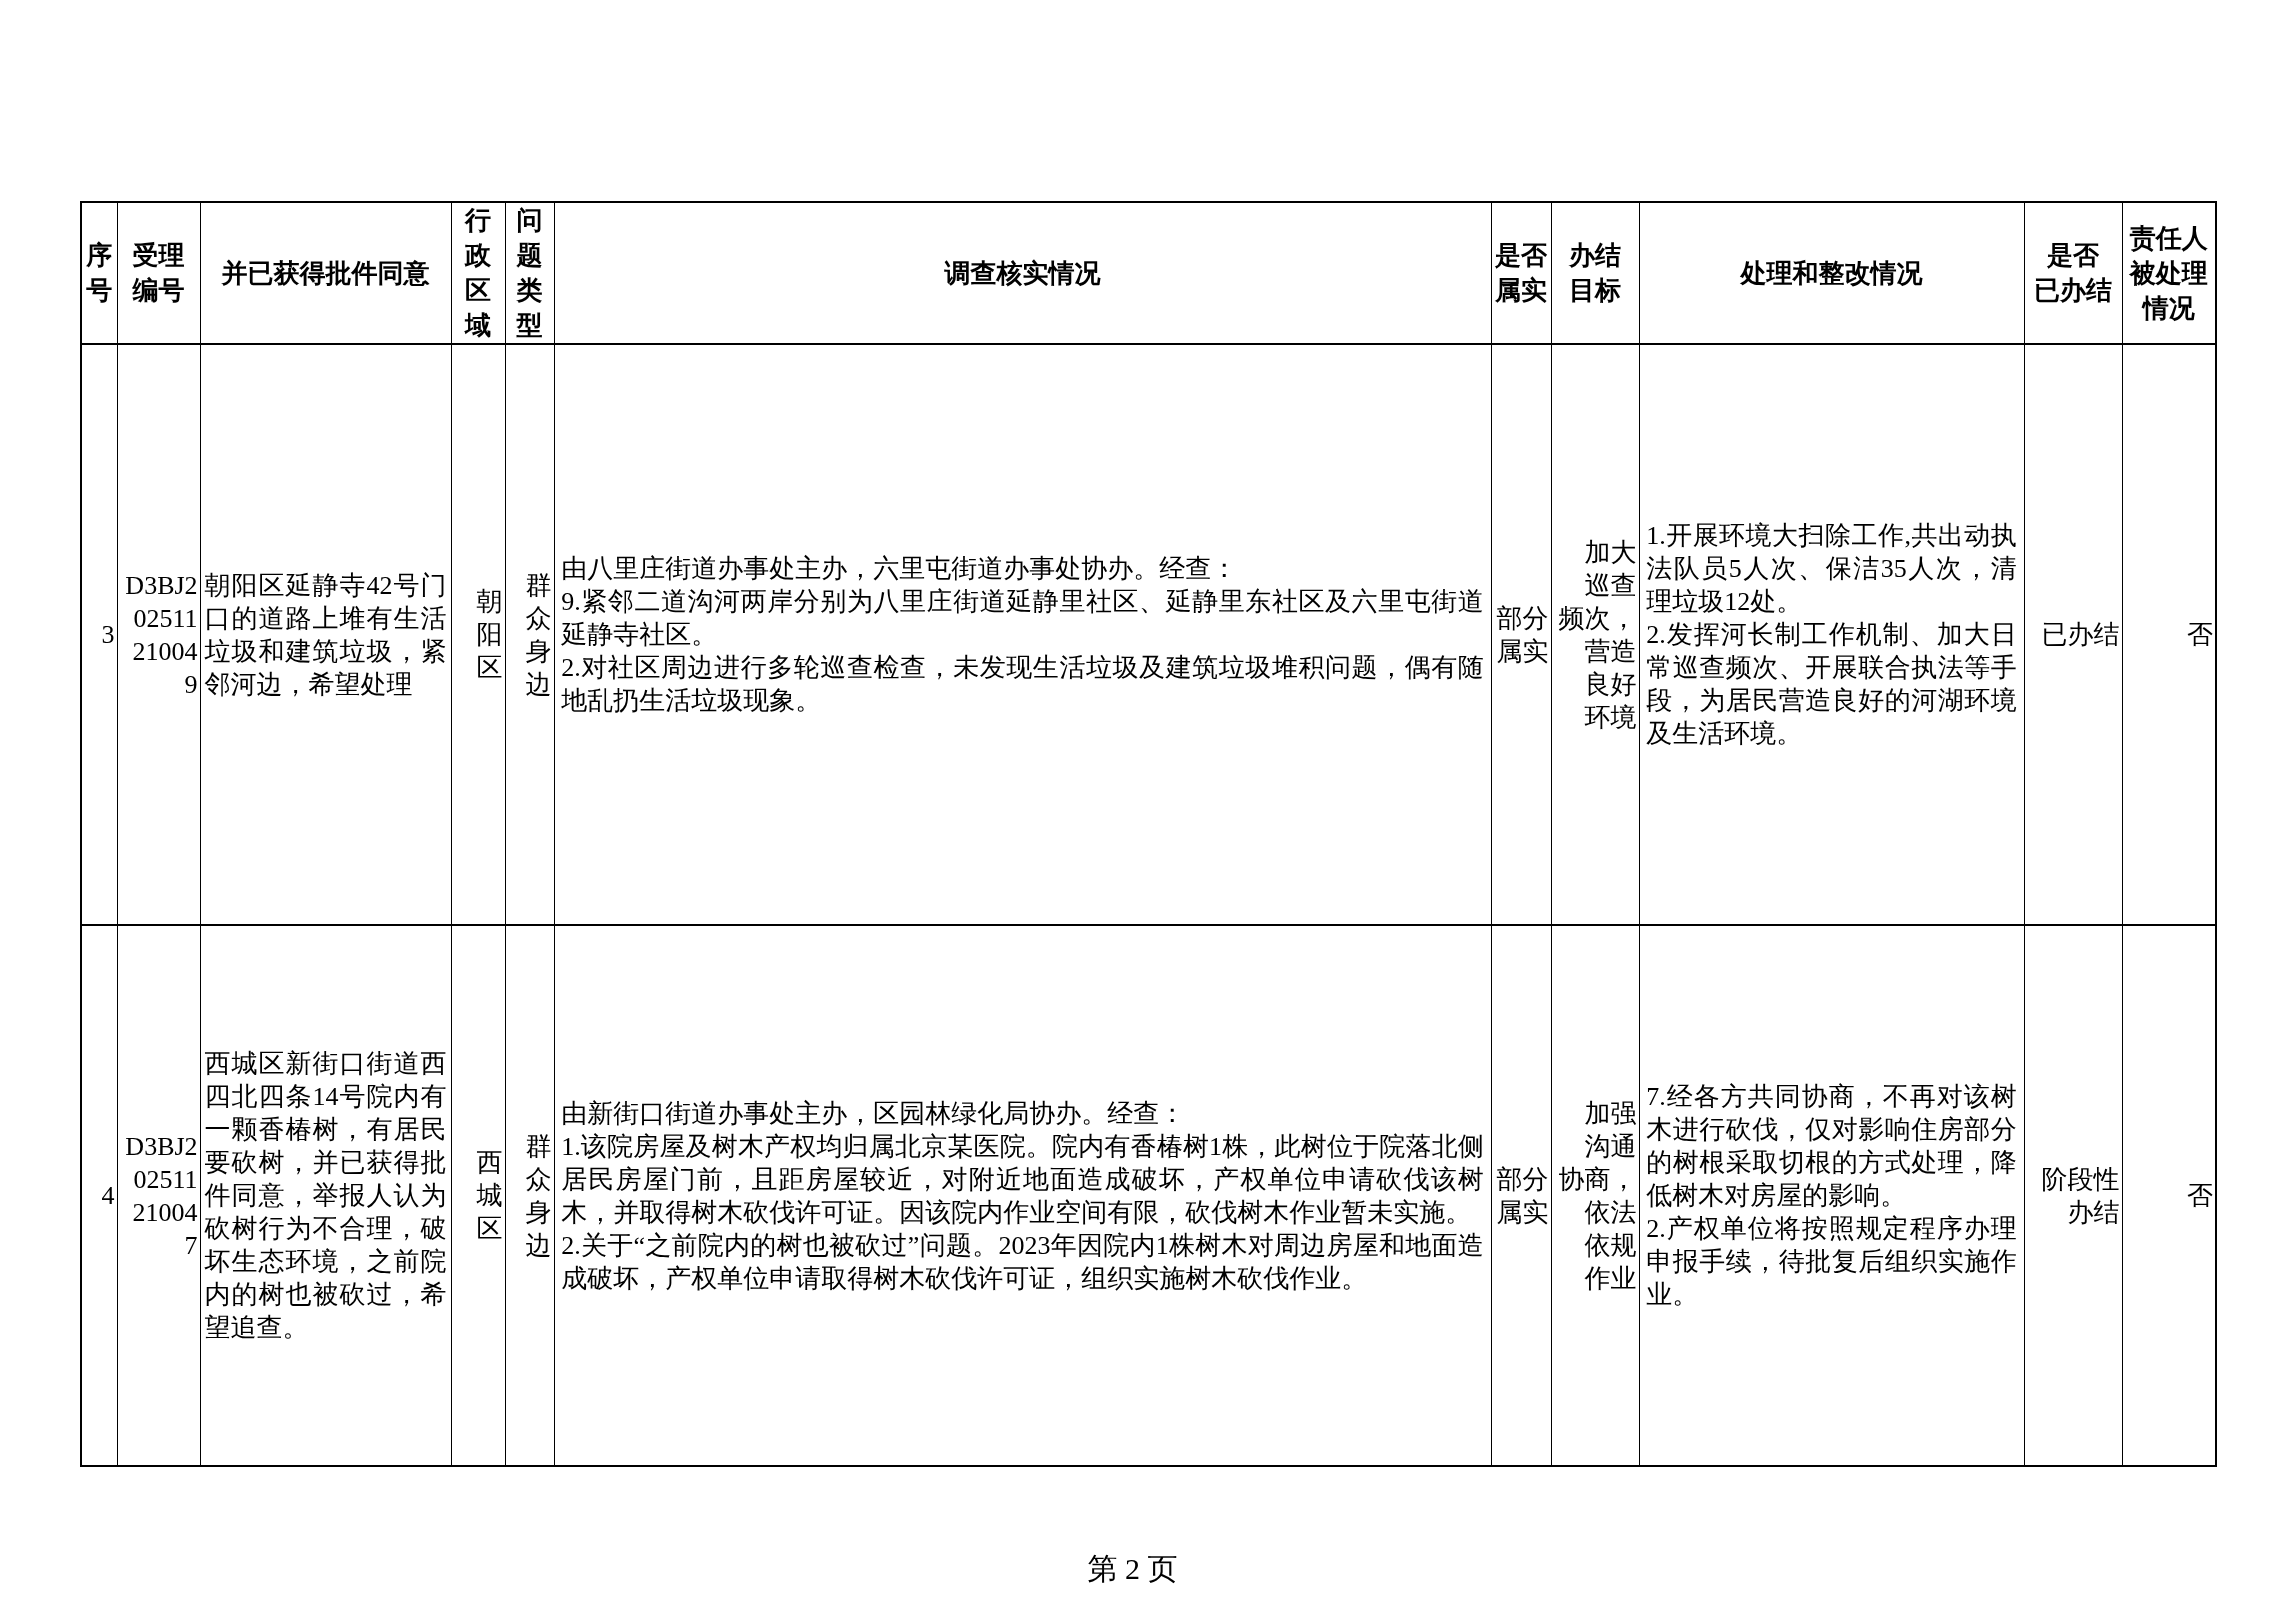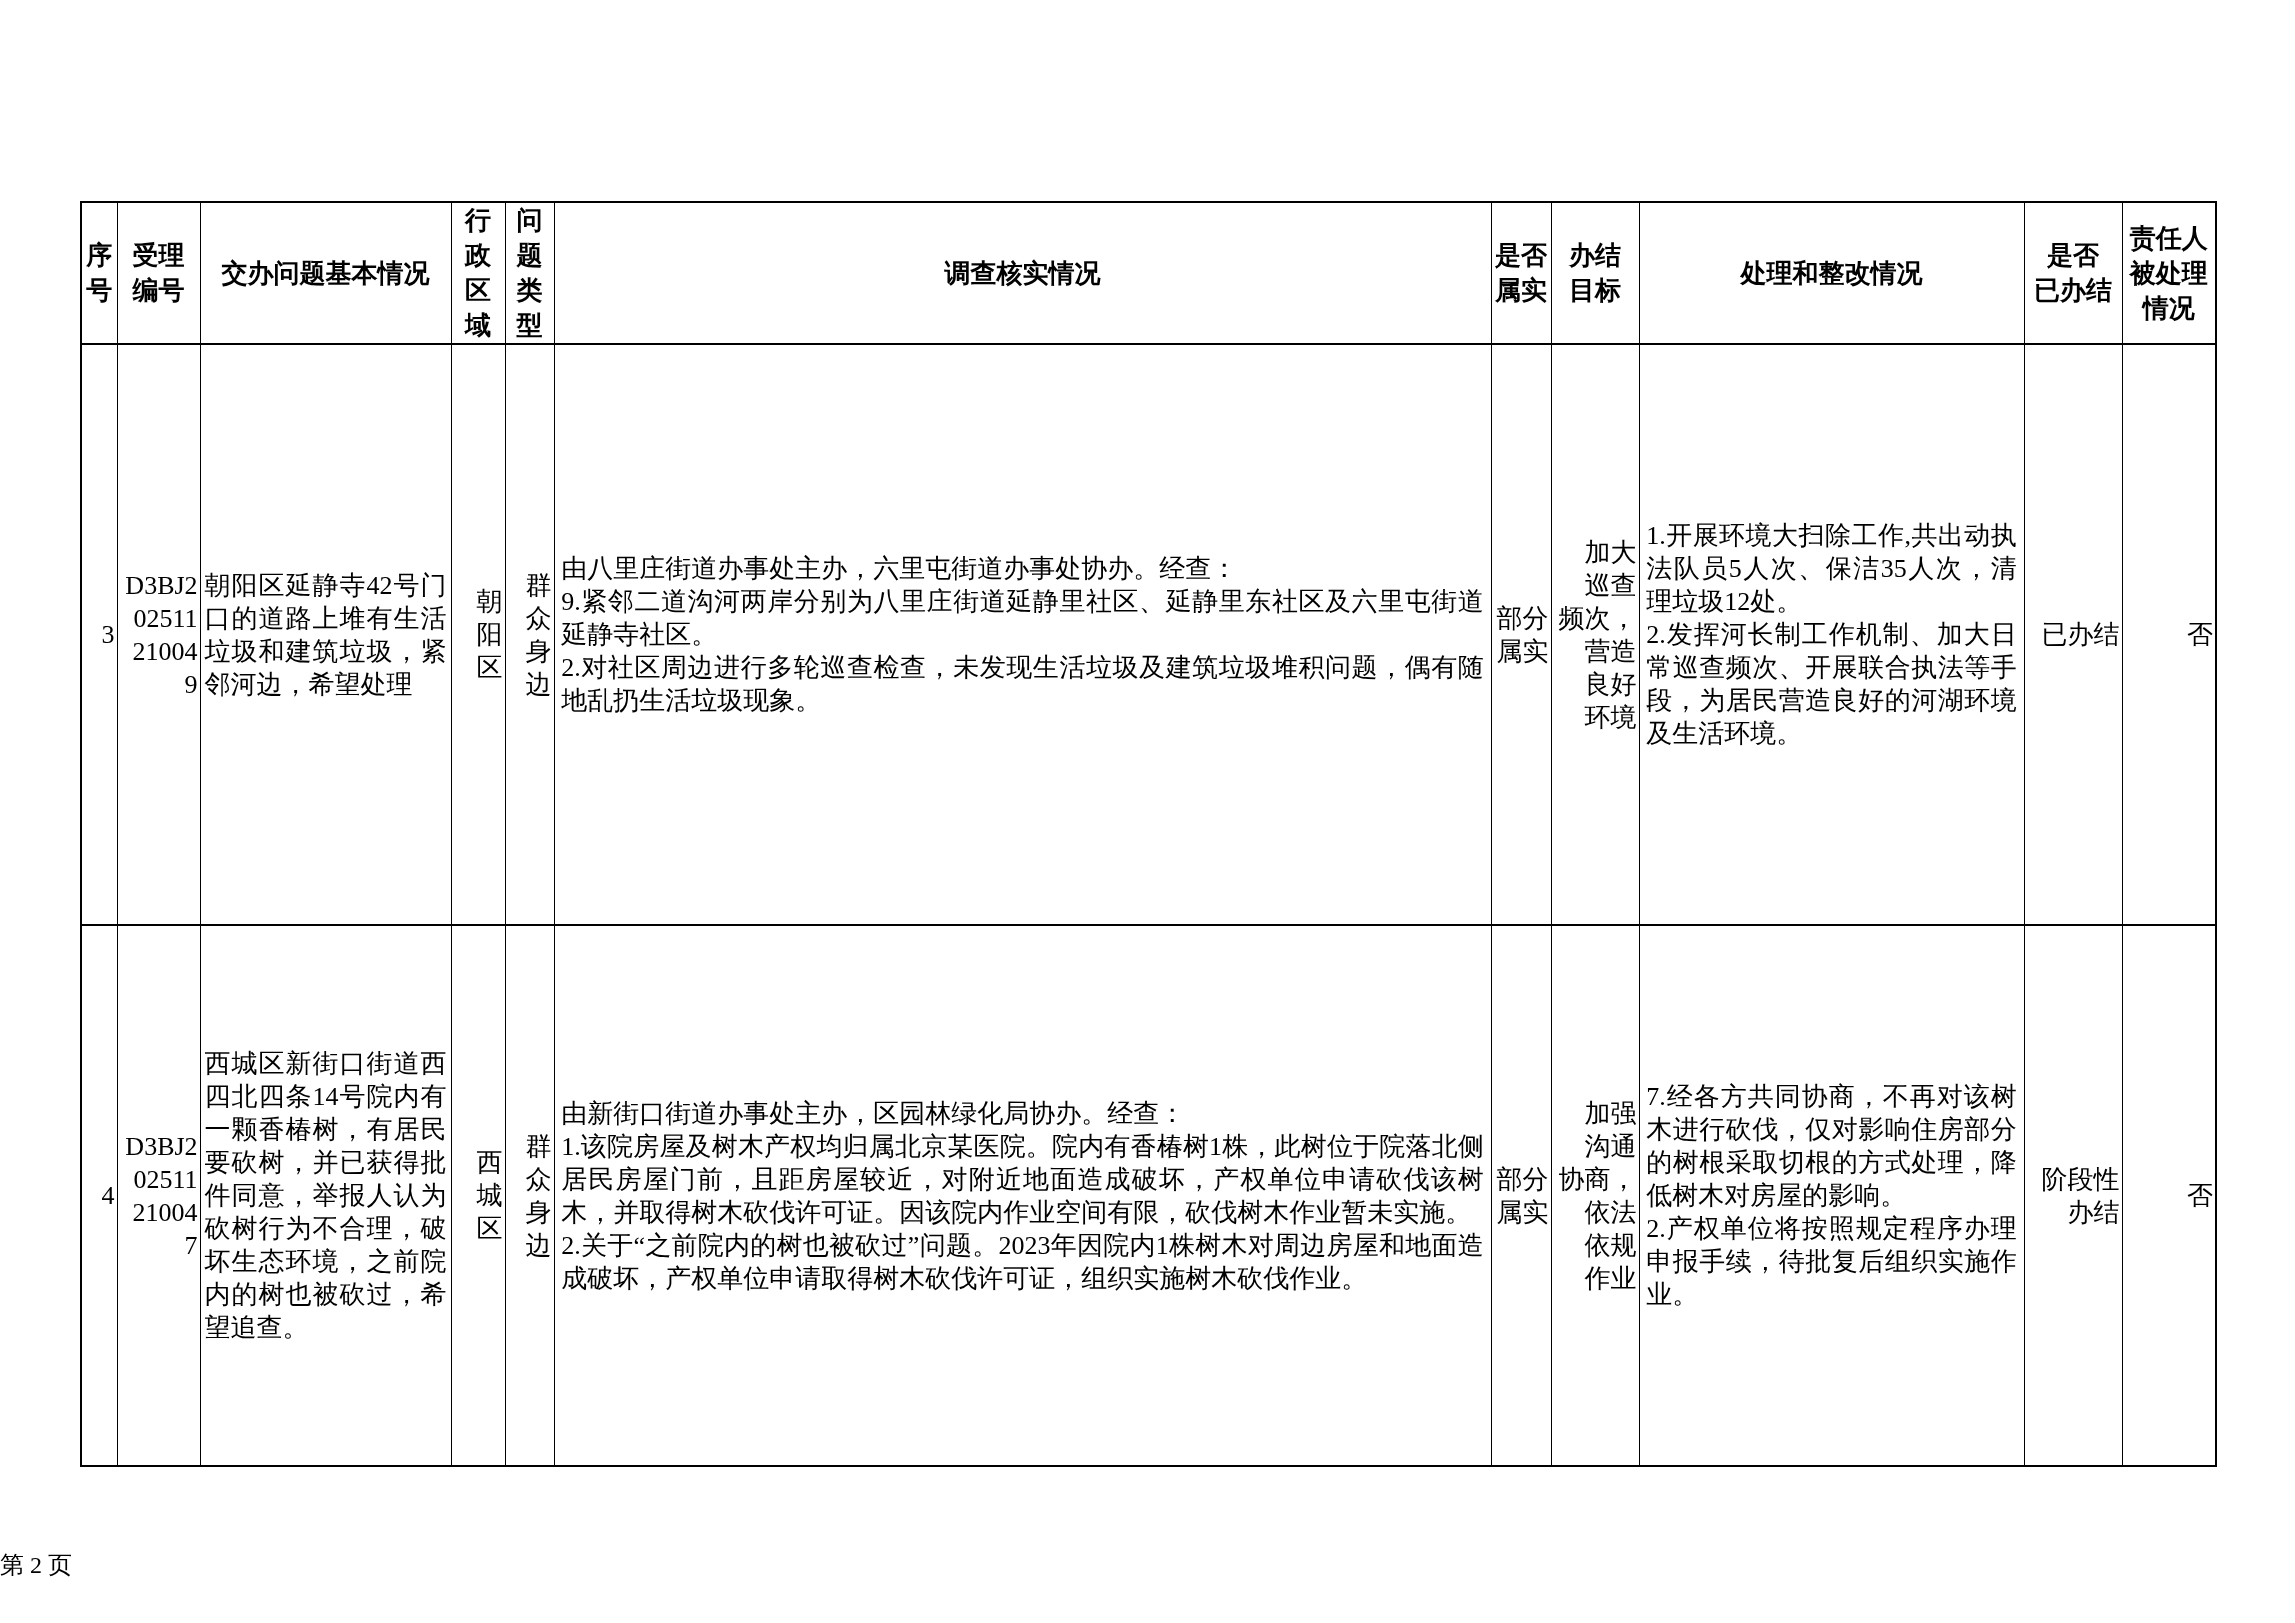--- a/index.html
+++ b/index.html
@@ -43,21 +43,22 @@
   .doc-table tbody tr.row-b { height: 541px; }
   .cell-center { text-align: right; }
   .cell-justify { text-align: justify; text-justify: inter-ideograph; }
   td.pad-problem { padding: 0 3.9px; }
   td.pad-wide { padding: 0 6.7px; }
   .page-footer {
     position: absolute;
     left: 0;
     top: 1549px;
     width: 2265px;
-    font-size: 24px;
+    text-align: center;
+    font-size: 30px;
     color: #000;
   }
 </style>
 </head>
 <body>
 
 <div class="page">
 
   <table class="doc-table">
     <colgroup>
@@ -72,21 +73,21 @@
       <col style="width:385px">
       <col style="width:98px">
       <col style="width:94px">
     </colgroup>
     <thead>
       <tr>
         <th>序
 号</th>
         <th>受理
 编号</th>
-        <th>交办问题基本情况</th>
+        <th>并已获得批件同意</th>
         <th>行
 政
 区
 域</th>
         <th>问
 题
 类
 型</th>
         <th>调查核实情况</th>
         <th>是否

